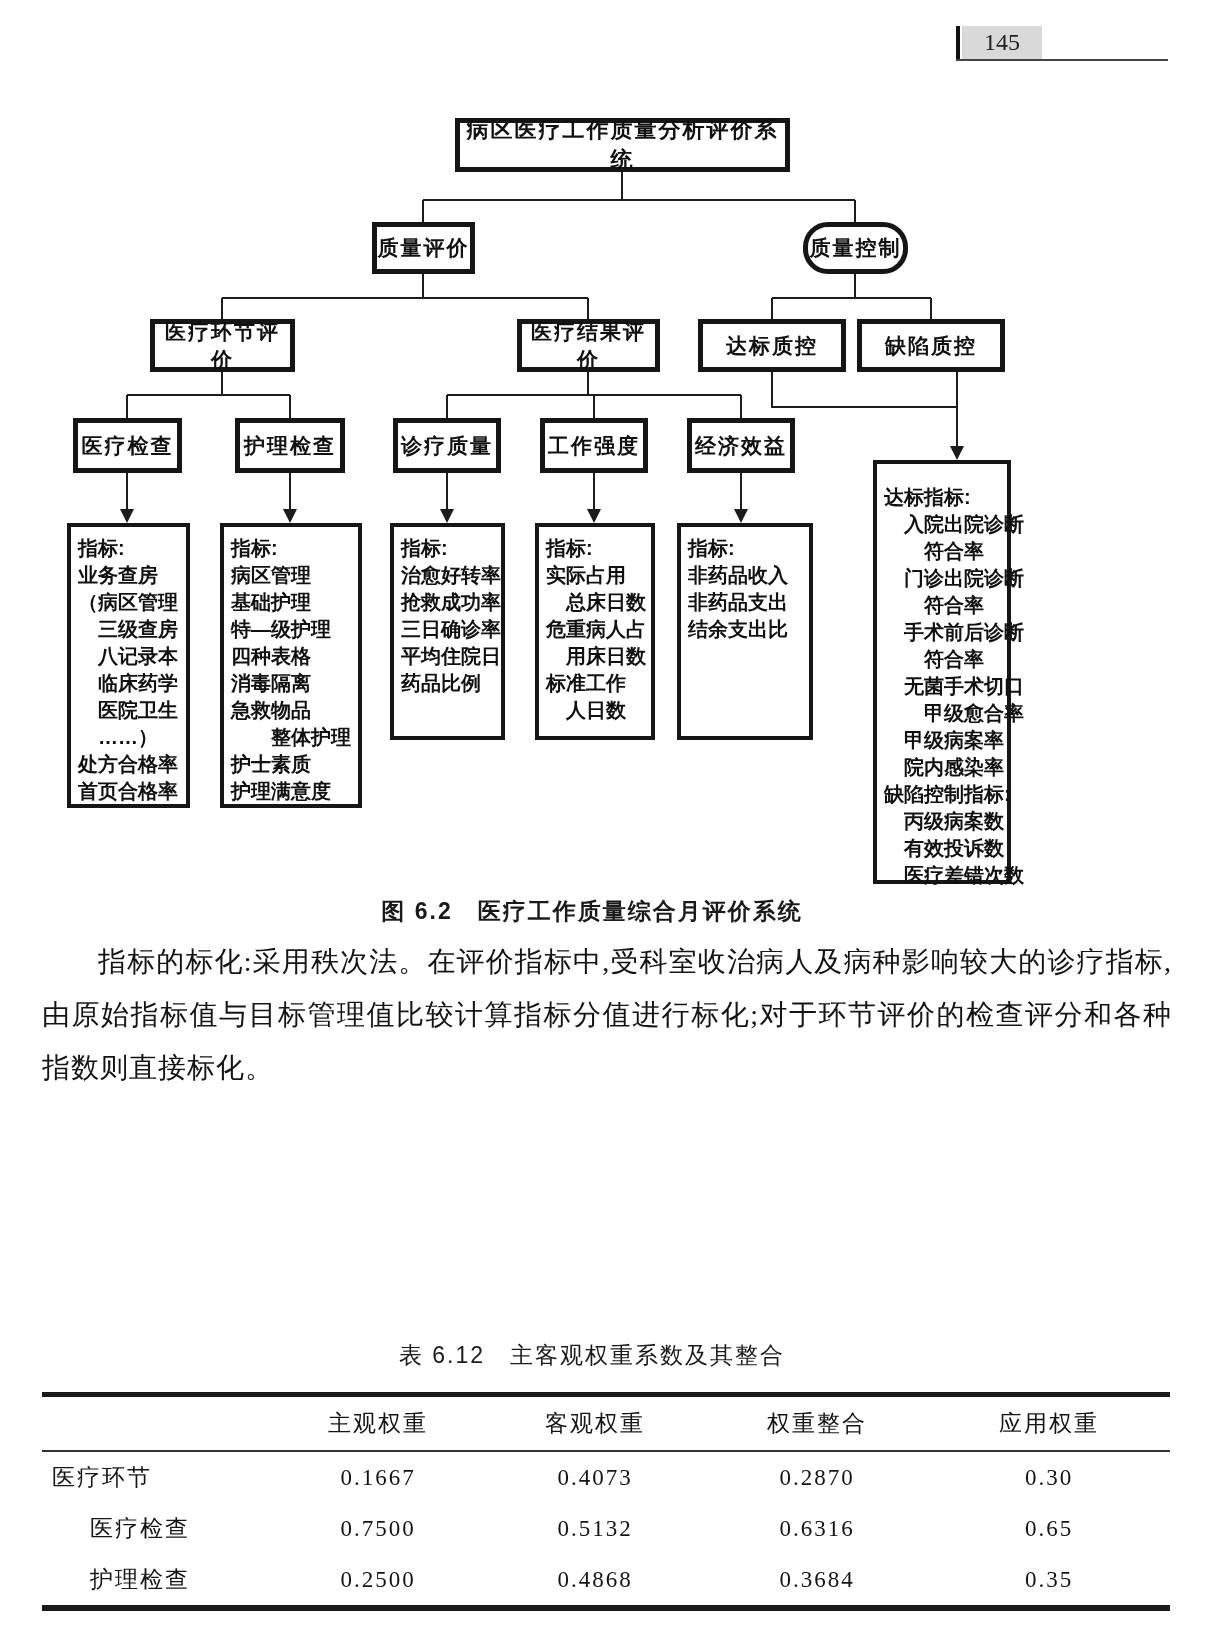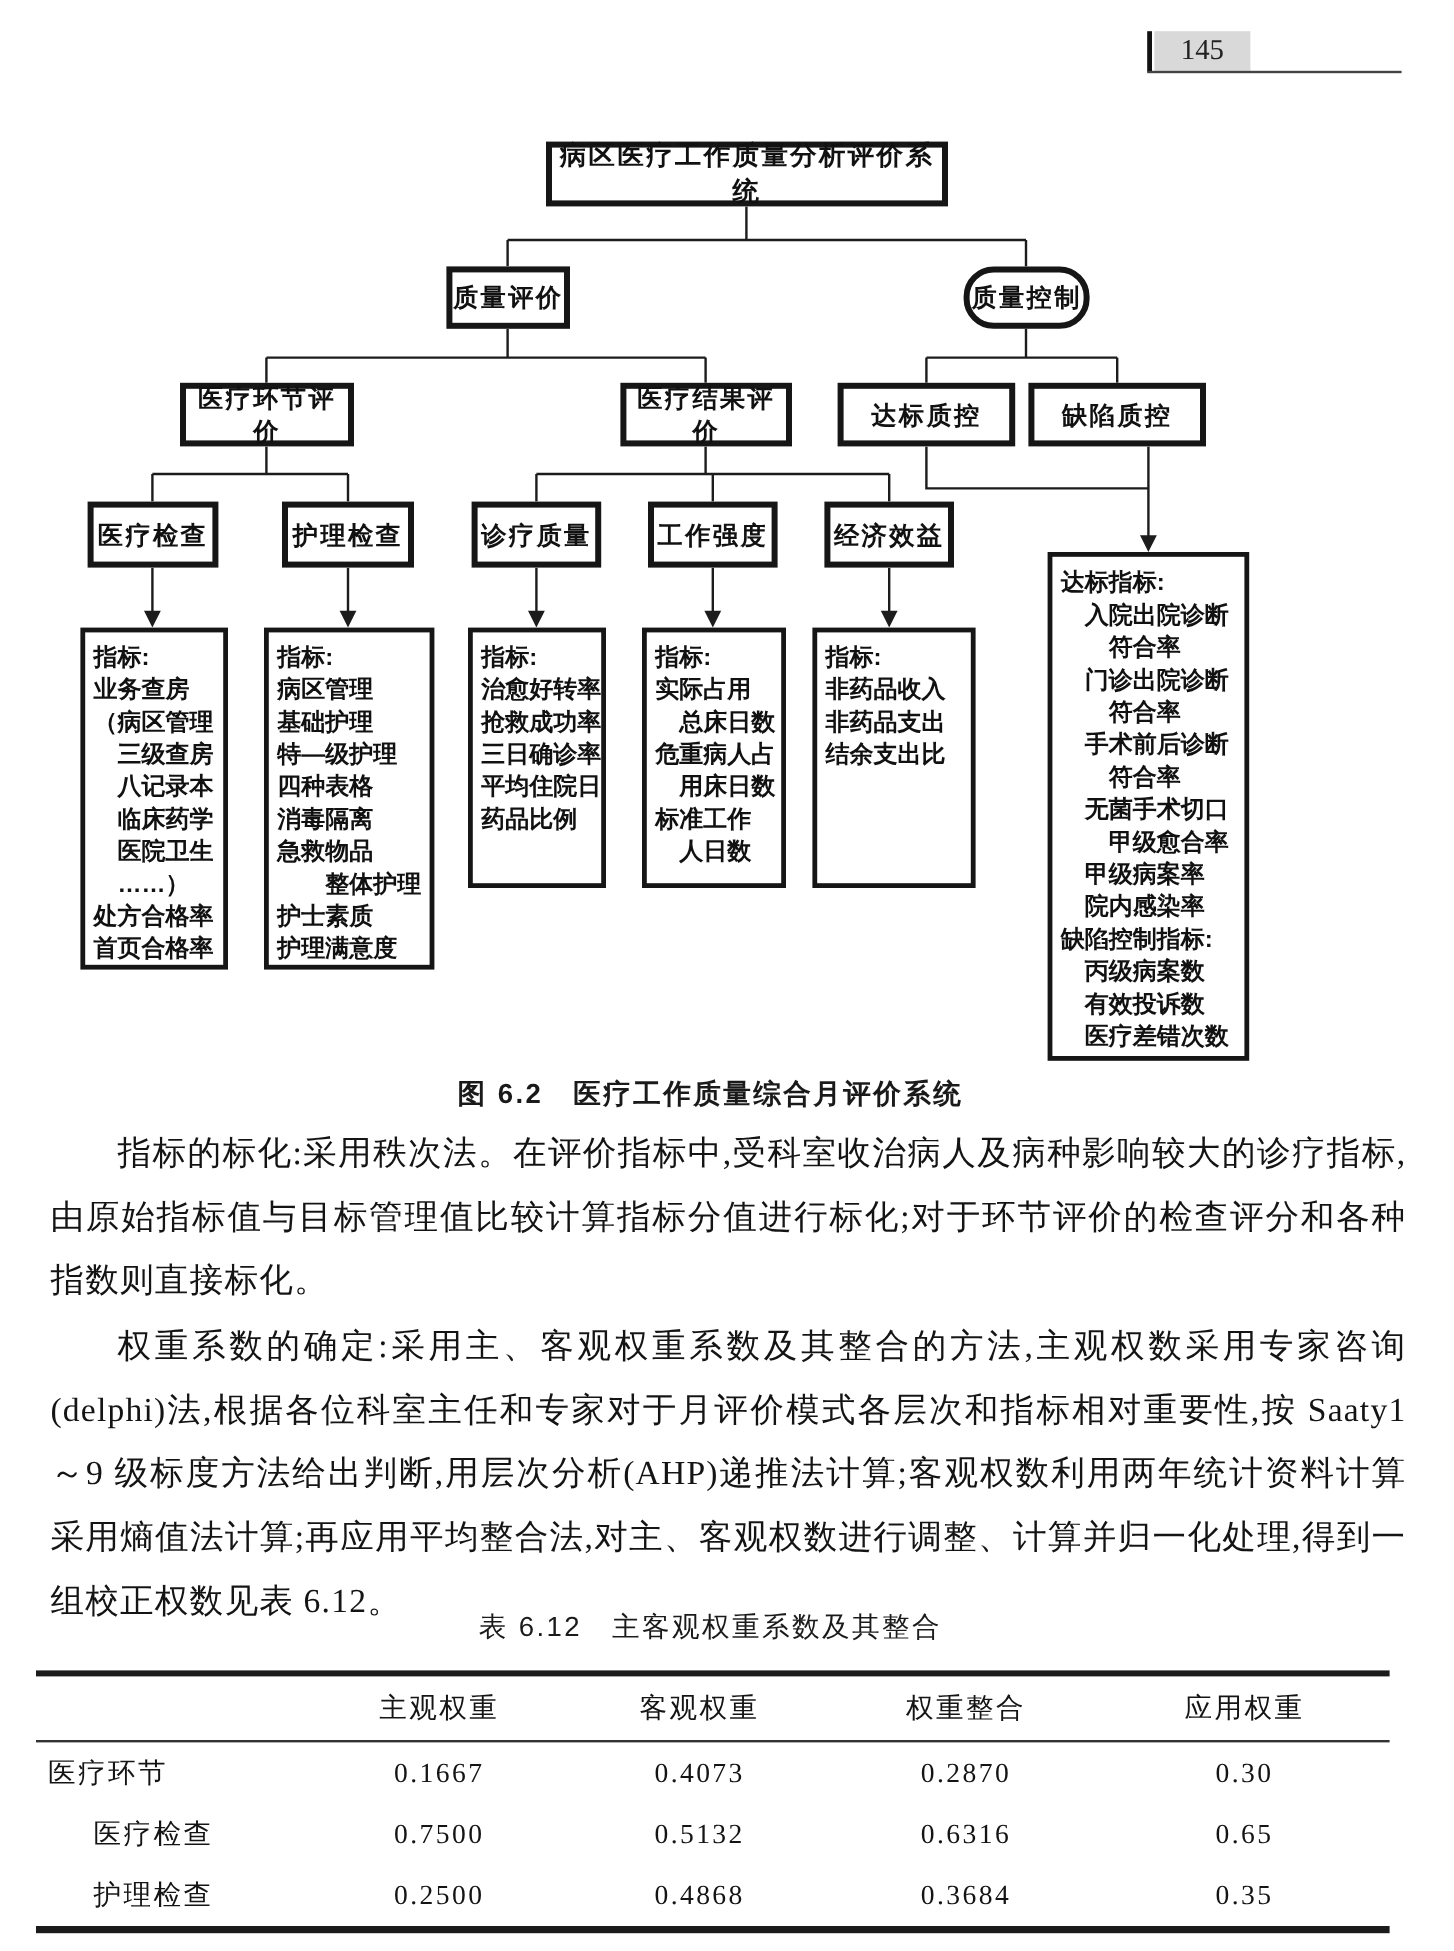--- a/index.html
+++ b/index.html
@@ -33,21 +33,21 @@
   
   .para { position:absolute; left:42px; width:1130px; font-size:28px; line-height:53px;
           text-align:justify; text-indent:2em; letter-spacing:1px; color:#141414; }
   .para-1 { top:935px; }
   .para-2 { top:1096px; }
 
   
   .tbl-caption { position:absolute; top:1340px; left:42px; width:1100px; text-align:center;
                  font-family:"Liberation Sans","DejaVu Sans",sans-serif;
                  font-weight:normal; font-size:23px; letter-spacing:2px; }
-  .tbl { position:absolute; top:1392px; left:30px; width:1128px; font-size:23px; color:#141414; }
+  .tbl { position:absolute; top:1392px; left:42px; width:1128px; font-size:23px; color:#141414; }
   .tbl-rule-top    { height:5px; background:#1b1b1b; }
   .tbl-rule-mid    { height:2px; background:#333; }
   .tbl-rule-bottom { height:6px; background:#1b1b1b; }
   .tbl-row { display:grid; grid-template-columns:230px 212px 222px 222px 242px;
              align-items:center; height:51px; }
   .tbl-row.hdr { height:53px; }
   .tbl-cell { text-align:center; letter-spacing:2px; }
   .tbl-label { text-align:left; padding-left:10px; }
   .tbl-label.indent { padding-left:48px; }
 </style>
@@ -116,27 +116,26 @@
     <div class="node" style="left:235px; top:418px; width:110px; height:55px;">护理检查</div>
     <div class="node" style="left:393px; top:418px; width:108px; height:55px;">诊疗质量</div>
     <div class="node" style="left:540px; top:418px; width:108px; height:55px;">工作强度</div>
     <div class="node" style="left:687px; top:418px; width:108px; height:55px;">经济效益</div>
 
     <div class="leaf" style="left:67px; top:523px; width:123px; height:285px;"><div>指标:</div><div>业务查房</div><div>（病区管理</div><div>　三级查房</div><div>　八记录本</div><div>　临床药学</div><div>　医院卫生</div><div>　……）</div><div>处方合格率</div><div>首页合格率</div></div>
     <div class="leaf" style="left:220px; top:523px; width:142px; height:285px;"><div>指标:</div><div>病区管理</div><div>基础护理</div><div>特—级护理</div><div>四种表格</div><div>消毒隔离</div><div>急救物品</div><div>　　整体护理</div><div>护士素质</div><div>护理满意度</div></div>
     <div class="leaf" style="left:390px; top:523px; width:115px; height:217px;"><div>指标:</div><div>治愈好转率</div><div>抢救成功率</div><div>三日确诊率</div><div>平均住院日</div><div>药品比例</div></div>
     <div class="leaf" style="left:535px; top:523px; width:120px; height:217px;"><div>指标:</div><div>实际占用</div><div>　总床日数</div><div>危重病人占</div><div>　用床日数</div><div>标准工作</div><div>　人日数</div></div>
     <div class="leaf" style="left:677px; top:523px; width:136px; height:217px;"><div>指标:</div><div>非药品收入</div><div>非药品支出</div><div>结余支出比</div></div>
-    <div class="leaf" style="left:873px; top:460px; width:168px; height:424px; padding-top:9px;"><div>达标指标:</div><div>　入院出院诊断</div><div>　　符合率</div><div>　门诊出院诊断</div><div>　　符合率</div><div>　手术前后诊断</div><div>　　符合率</div><div>　无菌手术切口</div><div>　　甲级愈合率</div><div>　甲级病案率</div><div>　院内感染率</div><div>缺陷控制指标:</div><div>　丙级病案数</div><div>　有效投诉数</div><div>　医疗差错次数</div></div>
+    <div class="leaf" style="left:873px; top:460px; width:138px; height:424px; padding-top:20px;"><div>达标指标:</div><div>　入院出院诊断</div><div>　　符合率</div><div>　门诊出院诊断</div><div>　　符合率</div><div>　手术前后诊断</div><div>　　符合率</div><div>　无菌手术切口</div><div>　　甲级愈合率</div><div>　甲级病案率</div><div>　院内感染率</div><div>缺陷控制指标:</div><div>　丙级病案数</div><div>　有效投诉数</div><div>　医疗差错次数</div></div>
   </div>
 
   <div class="fig-caption">图 6.2　医疗工作质量综合月评价系统</div>
 
   <div class="para para-1">指标的标化:采用秩次法。在评价指标中,受科室收治病人及病种影响较大的诊疗指标,由原始指标值与目标管理值比较计算指标分值进行标化;对于环节评价的检查评分和各种指数则直接标化。</div>
-  <div class="para para-2">权重系数的确定:采用主、客观权重系数及其整合的方法,主观权数采用专家咨询(delphi)法,根据各位科室主任和专家对于月评价模式各层次和指标相对重要性,按 Saaty1～9 级标度方法给出判断,用层次分析(AHP)递推法计算;客观权数利用两年统计资料计算采用熵值法计算;再应用平均整合法,对主、客观权数进行调整、计算并归一化处理,得到一组校正权数见表 6.12。</div>
 
   <div class="tbl-caption">表 6.12　主客观权重系数及其整合</div>
 
   <div class="tbl">
     <div class="tbl-rule-top"></div>
     <div class="tbl-row hdr">
       <div class="tbl-cell tbl-label"></div>
       <div class="tbl-cell">主观权重</div>
       <div class="tbl-cell">客观权重</div>
       <div class="tbl-cell">权重整合</div>

